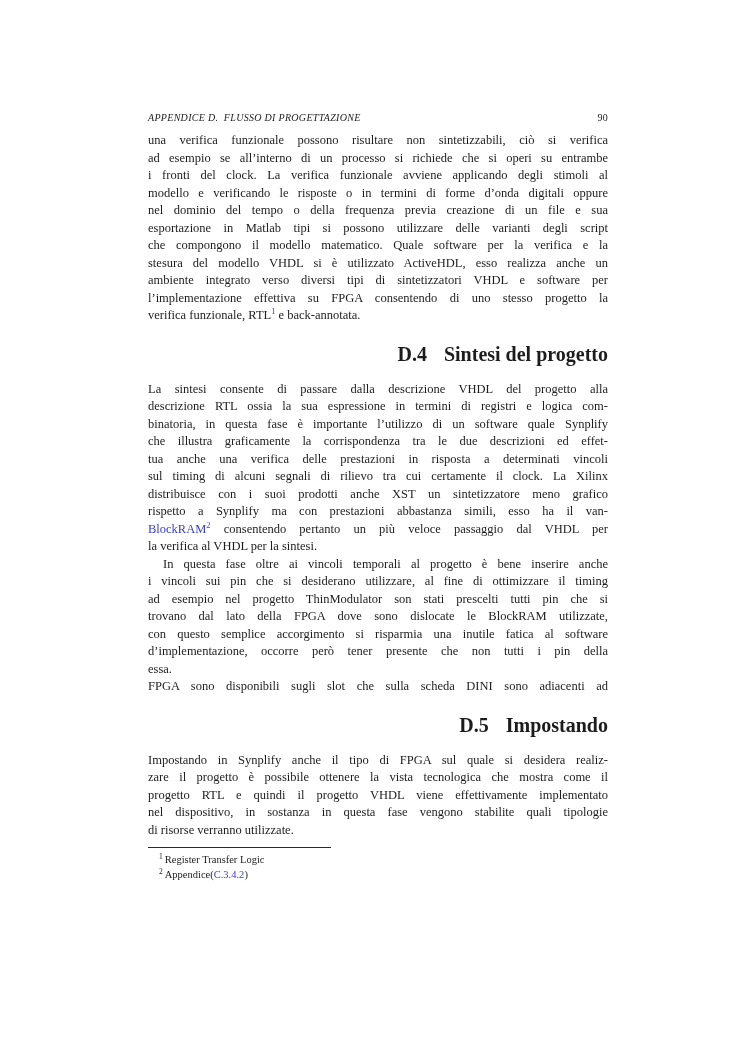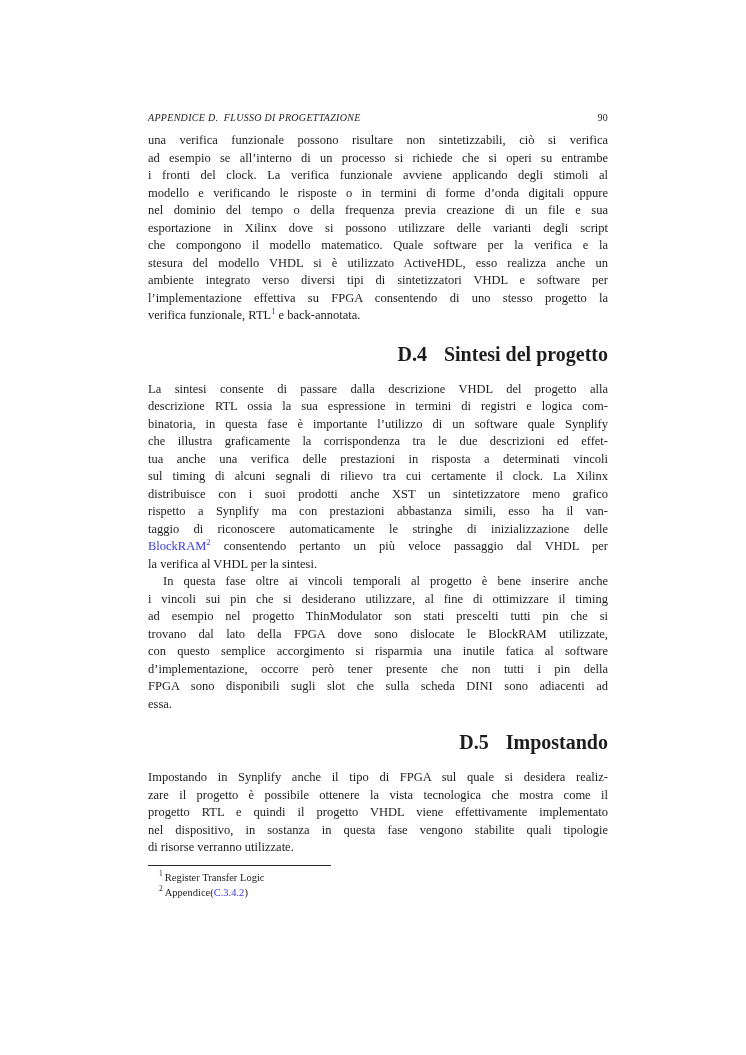--- a/index.html
+++ b/index.html
@@ -93,50 +93,49 @@
       <span class="rh-right">90</span>
     </div>
 
     <div class="body-text" id="content">
         <div class="para">
           <div class="line">una verifica funzionale possono risultare non sintetizzabili, ciò si verifica</div>
           <div class="line">ad esempio se all’interno di un processo si richiede che si operi su entrambe</div>
           <div class="line">i fronti del clock. La verifica funzionale avviene applicando degli stimoli al</div>
           <div class="line">modello e verificando le risposte o in termini di forme d’onda digitali oppure</div>
           <div class="line">nel dominio del tempo o della frequenza previa creazione di un file e sua</div>
-          <div class="line">esportazione in Xilinx dove si possono utilizzare delle varianti degli script</div>
+          <div class="line">esportazione in Matlab tipi si possono utilizzare delle varianti degli script</div>
           <div class="line">che compongono il modello matematico. Quale software per la verifica e la</div>
           <div class="line">stesura del modello VHDL si è utilizzato ActiveHDL, esso realizza anche un</div>
           <div class="line">ambiente integrato verso diversi tipi di sintetizzatori VHDL e software per</div>
           <div class="line">l’implementazione effettiva su FPGA consentendo di uno stesso progetto la</div>
           <div class="line lastline"><span>verifica funzionale, RTL</span><span class="sup link" style="color: rgb(59, 59, 207);">1</span><span> e back-annotata.</span></div>
         </div>
         <div class="sec-heading"><span class="sec-num">D.4</span><span class="sec-title">Sintesi del progetto</span></div>
         <div class="para">
           <div class="line">La sintesi consente di passare dalla descrizione VHDL del progetto alla</div>
           <div class="line">descrizione RTL ossia la sua espressione in termini di registri e logica com-</div>
           <div class="line">binatoria, in questa fase è importante l’utilizzo di un software quale Synplify</div>
           <div class="line">che illustra graficamente la corrispondenza tra le due descrizioni ed effet-</div>
           <div class="line">tua anche una verifica delle prestazioni in risposta a determinati vincoli</div>
           <div class="line">sul timing di alcuni segnali di rilievo tra cui certamente il clock. La Xilinx</div>
           <div class="line">distribuisce con i suoi prodotti anche XST un sintetizzatore meno grafico</div>
           <div class="line">rispetto a Synplify ma con prestazioni abbastanza simili, esso ha il van-</div>
-          <div class="line">taggio di riconoscere automaticamente le stringhe di inizializzazione delle</div>
           <div class="line"><span class="link" style="color: rgb(59, 59, 207);">BlockRAM</span><span class="sup link" style="color: rgb(59, 59, 207);">2</span><span> consentendo pertanto un più veloce passaggio dal VHDL per</span></div>
           <div class="line lastline">la verifica al VHDL per la sintesi.</div>
         </div>
         <div class="para indent">
           <div class="line">In questa fase oltre ai vincoli temporali al progetto è bene inserire anche</div>
           <div class="line">i vincoli sui pin che si desiderano utilizzare, al fine di ottimizzare il timing</div>
           <div class="line">ad esempio nel progetto ThinModulator son stati prescelti tutti pin che si</div>
           <div class="line">trovano dal lato della FPGA dove sono dislocate le BlockRAM utilizzate,</div>
           <div class="line">con questo semplice accorgimento si risparmia una inutile fatica al software</div>
           <div class="line">d’implementazione, occorre però tener presente che non tutti i pin della</div>
+          <div class="line lastline">essa.</div>
           <div class="line">FPGA sono disponibili sugli slot che sulla scheda DINI sono adiacenti ad</div>
-          <div class="line lastline">essa.</div>
         </div>
         <div class="sec-heading"><span class="sec-num">D.5</span><span class="sec-title">Impostando</span></div>
         <div class="para">
           <div class="line">Impostando in Synplify anche il tipo di FPGA sul quale si desidera realiz-</div>
           <div class="line">zare il progetto è possibile ottenere la vista tecnologica che mostra come il</div>
           <div class="line">progetto RTL e quindi il progetto VHDL viene effettivamente implementato</div>
           <div class="line">nel dispositivo, in sostanza in questa fase vengono stabilite quali tipologie</div>
           <div class="line lastline">di risorse verranno utilizzate.</div>
         </div>
       </div>

